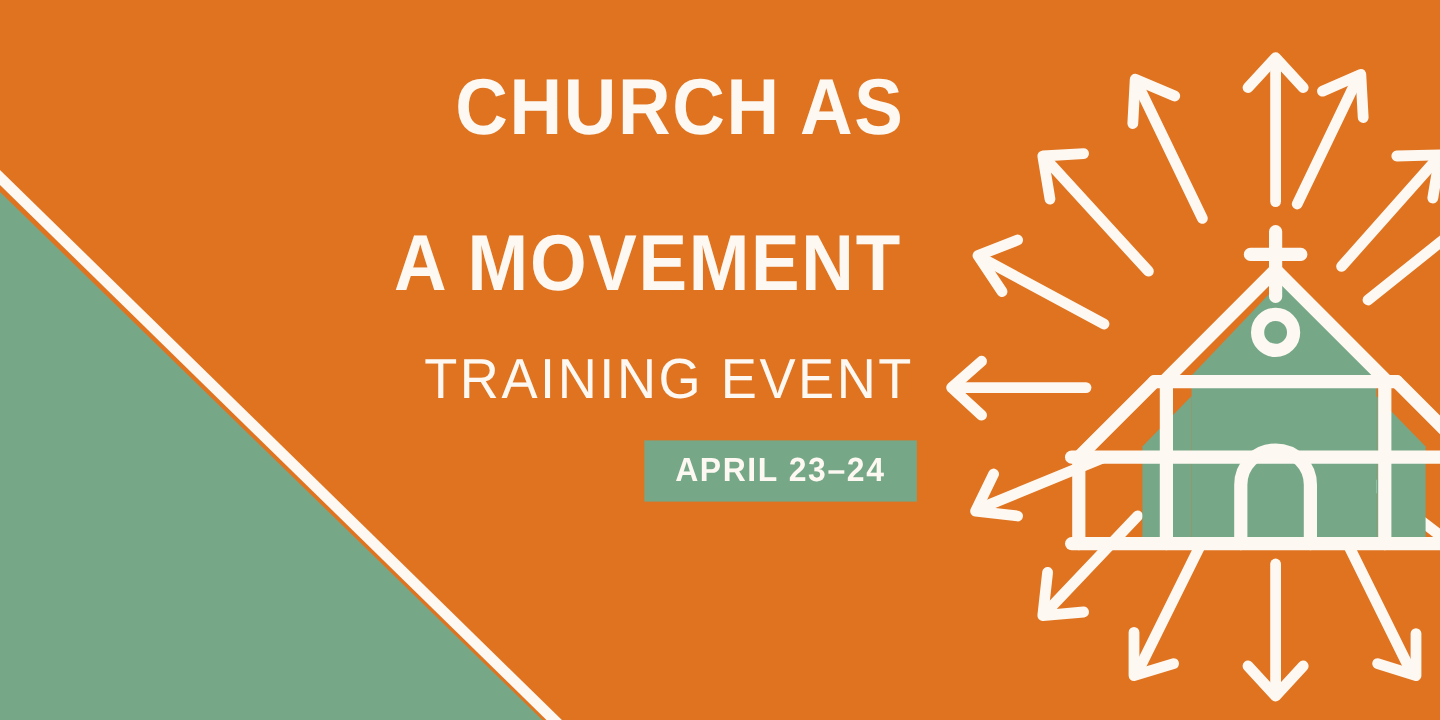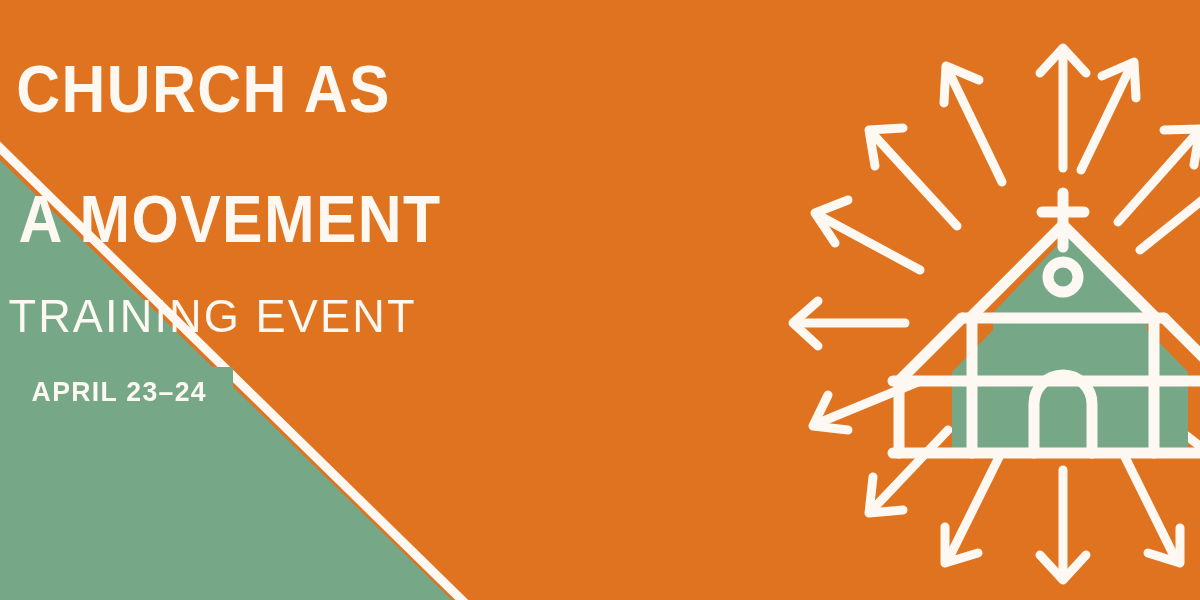--- a/index.html
+++ b/index.html
@@ -27,21 +27,21 @@
 
   
   #headline-block {
     position: absolute;
     left: 0;
     top: 0;
     width: 770px;
     height: 600px;
     display: flex;
     flex-direction: column;
-    align-items: flex-start;
+    align-items: flex-end;
     justify-content: flex-start;
     padding-top: 52px;
     box-sizing: border-box;
     z-index: 5;
     pointer-events: none;
   }
   .line-main {
     color: #fdf8f1;
     font-weight: 700;
     font-size: 66px;

